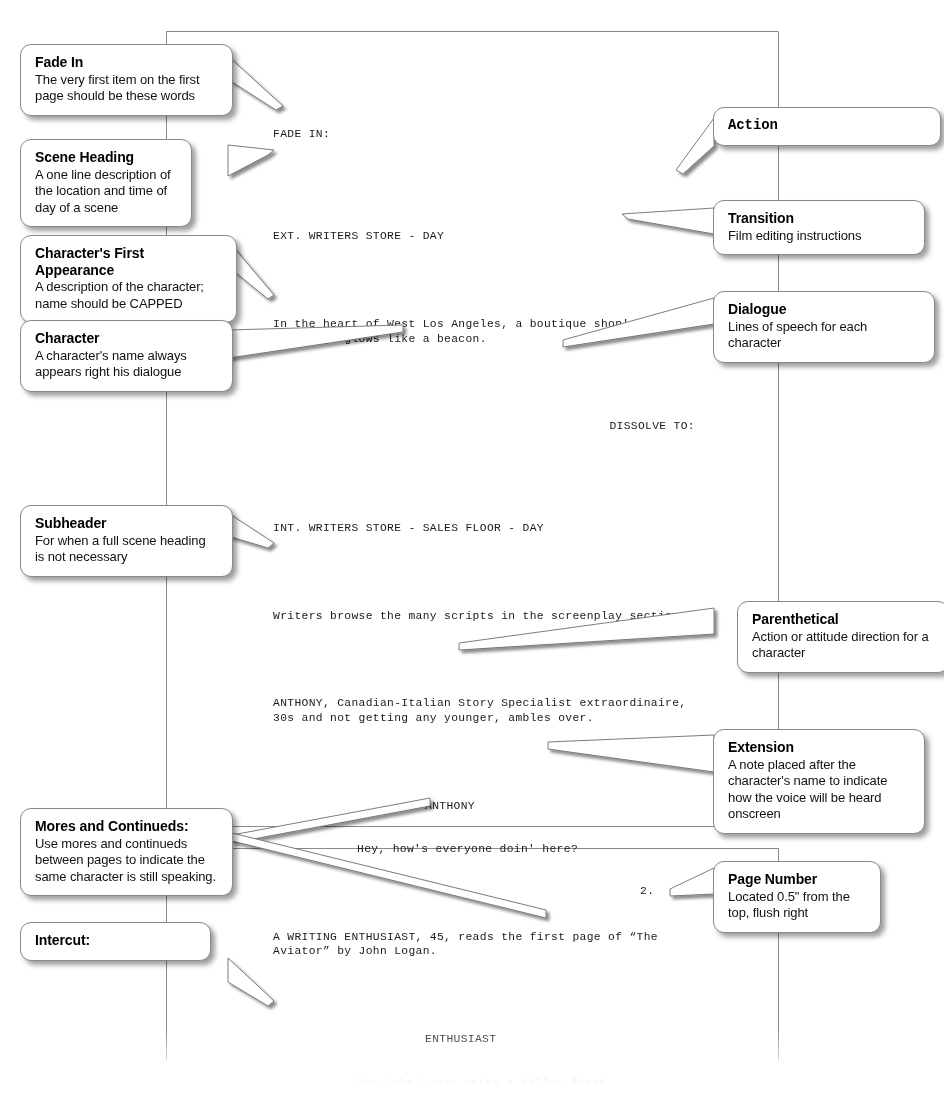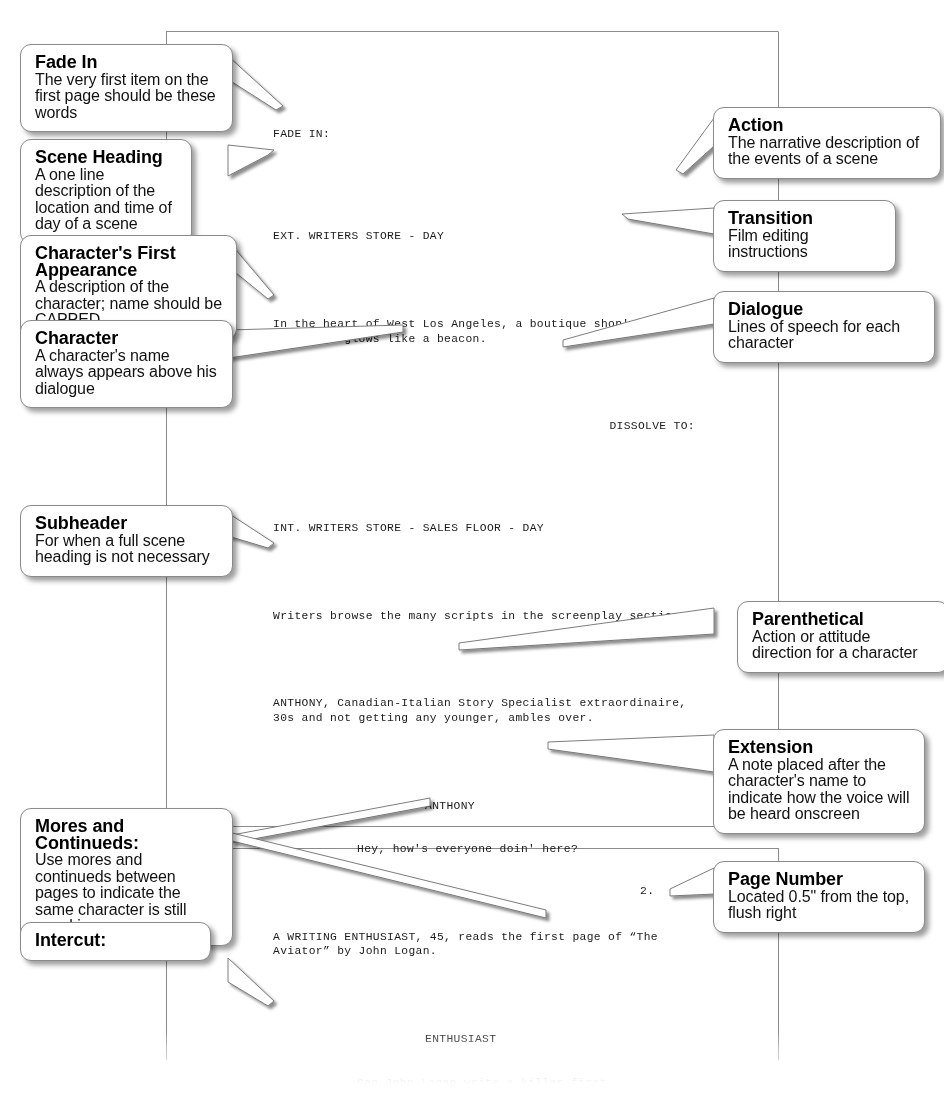--- a/index.html
+++ b/index.html
@@ -58,29 +58,29 @@
   
   .callout {
     position: absolute;
     background: #ffffff;
     border: 1px solid #8a8a8a;
     border-radius: 11px;
     box-shadow: 4px 4px 5px rgba(0,0,0,0.38);
     padding: 9px 14px 10px 14px;
   }
   .callout .c-title {
-    font-size: 18px;
+    font-size: 14px;
     font-weight: bold;
     color: #000;
     line-height: 16.5px;
     margin: 0 0 1px 0;
     letter-spacing: -0.1px;
   }
   .callout .c-desc {
-    font-size: 16px;
+    font-size: 13px;
     font-weight: normal;
     color: #111;
     line-height: 16.5px;
     margin: 0;
     letter-spacing: -0.1px;
   }
 
   
   #connectors { position: absolute; left:0; top:0; width: 944px; height: 1100px; pointer-events: none; }
 </style>
@@ -214,58 +214,57 @@
   <div class="c-desc">A one line description of the location and time of day of a scene</div>
 </div>
 
 <div class="callout" style="left:20px; top:235px; width:217px;">
   <div class="c-title">Character's First Appearance</div>
   <div class="c-desc">A description of the character; name should be CAPPED</div>
 </div>
 
 <div class="callout" style="left:20px; top:320px; width:213px;">
   <div class="c-title">Character</div>
-  <div class="c-desc">A character's name always appears above his dialogue</div>
+  <div class="c-desc">A character's name always appears right his dialogue</div>
 </div>
 
 <div class="callout" style="left:20px; top:505px; width:213px;">
   <div class="c-title">Subheader</div>
   <div class="c-desc">For when a full scene heading is not necessary</div>
 </div>
 
 <div class="callout" style="left:20px; top:808px; width:213px;">
   <div class="c-title">Mores and Continueds:</div>
   <div class="c-desc">Use mores and continueds between pages to indicate the same character is still speaking.</div>
 </div>
 
 <div class="callout" style="left:20px; top:922px; width:191px;">
   <div class="c-title">Intercut:</div>
 </div>
 
-<div class="callout" style="left:713px; top:107px; width:228px;">
+<div class="callout" style="left:713px; top:107px; width:228px;font-family:Liberation Mono, monospace;">
   <div class="c-title">Action</div>
-  <div class="c-desc">The narrative description of the events of a scene</div>
-</div>
-
-<div class="callout" style="left:713px; top:200px; width:183px;">
+</div>
+
+<div class="callout" style="left:713px; top:200px; width:212px;">
   <div class="c-title">Transition</div>
   <div class="c-desc">Film editing instructions</div>
 </div>
 
 <div class="callout" style="left:713px; top:291px; width:222px;">
   <div class="c-title">Dialogue</div>
   <div class="c-desc">Lines of speech for each character</div>
 </div>
 
 <div class="callout" style="left:713px; top:601px; width:212px;margin-left:24px;">
   <div class="c-title">Parenthetical</div>
   <div class="c-desc">Action or attitude direction for a character</div>
 </div>
 
 <div class="callout" style="left:713px; top:729px; width:212px;">
   <div class="c-title">Extension</div>
   <div class="c-desc">A note placed after the character's name to indicate how the voice will be heard onscreen</div>
 </div>
 
-<div class="callout" style="left:713px; top:861px; width:212px;">
+<div class="callout" style="left:713px; top:861px; width:168px;">
   <div class="c-title">Page Number</div>
   <div class="c-desc">Located 0.5" from the top, flush right</div>
 </div>
 
 </body></html>

